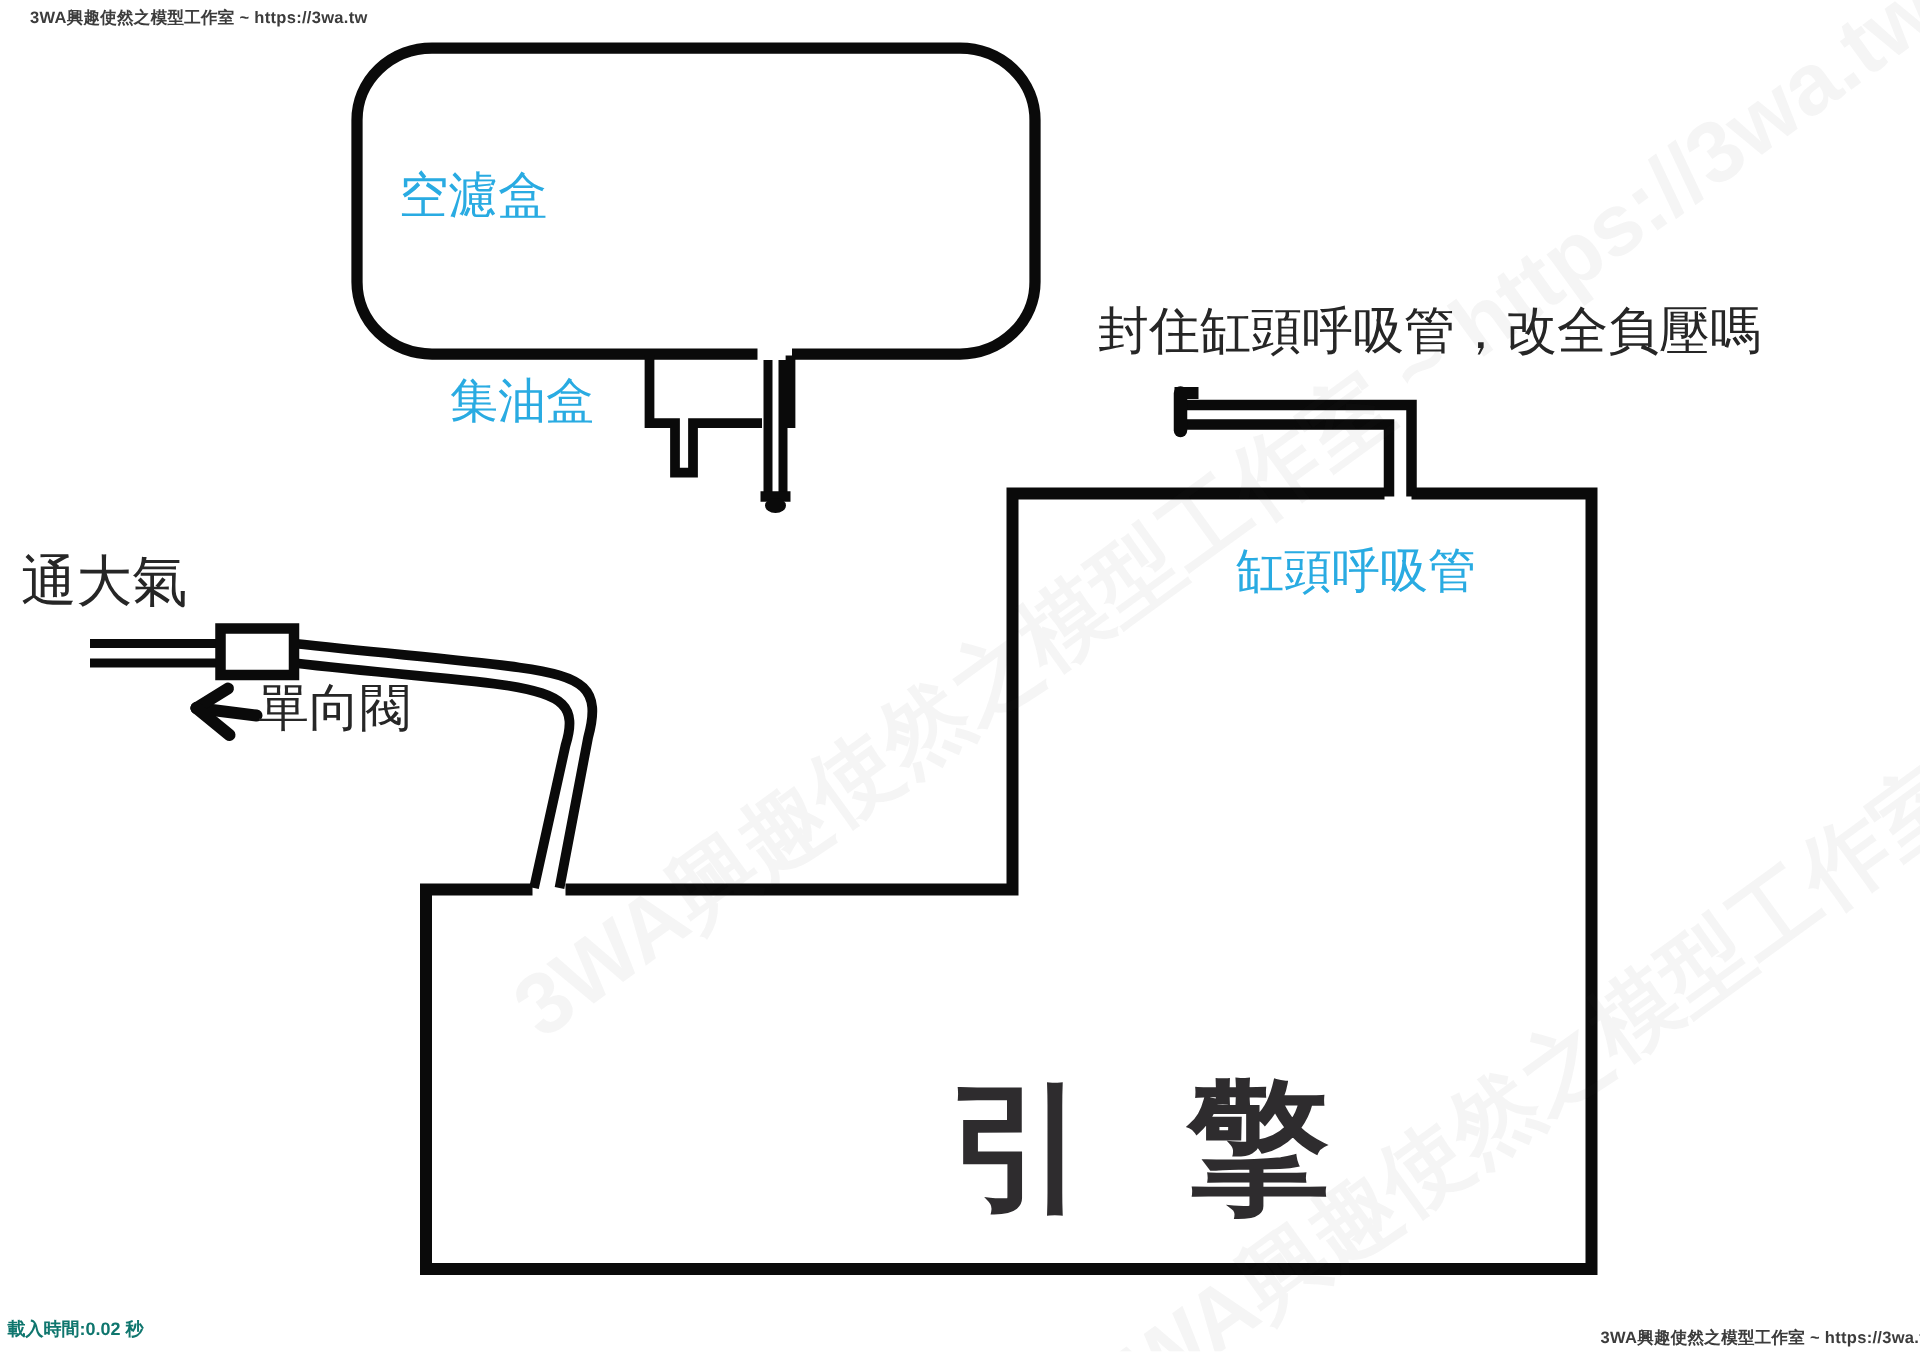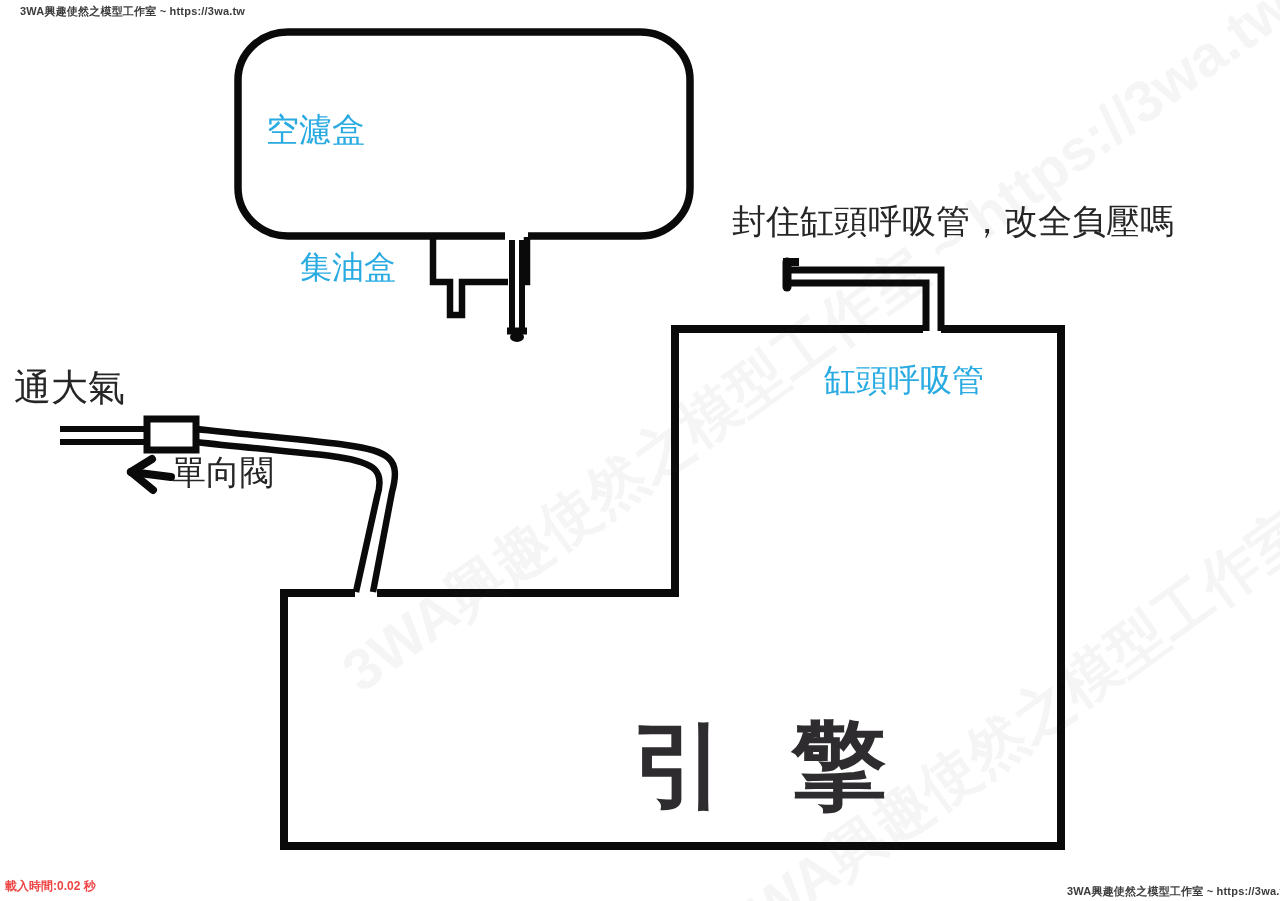--- a/index.html
+++ b/index.html
@@ -18,21 +18,21 @@
   .wm{
     position:absolute;font-size:11px;font-weight:700;color:#3c3c3c;
     white-space:nowrap;filter:blur(0.45px);letter-spacing:0.2px;
   }
   .wm-ghost{
     position:absolute;font-size:58px;font-weight:700;color:rgba(60,60,60,0.05);
     white-space:nowrap;transform:rotate(-36deg);pointer-events:none;
   }
   .loadtime{
     position:absolute;left:5px;top:878px;font-size:12px;font-weight:700;
-    color:#ef4444;filter:blur(0.4px);white-space:nowrap;
+    color:#0f766e;filter:blur(0.4px);white-space:nowrap;
   }
 </style>
 </head>
 <body>
 
 <div class="stage" style="--blue: #29ABE2; --ink: #0a0a0a; --text: #262626;">
 
   <svg width="1280" height="901" viewBox="0 0 1280 901">
     <g fill="none" stroke="var(--ink,#0a0a0a)" stroke-linecap="butt" stroke-linejoin="miter">
 

